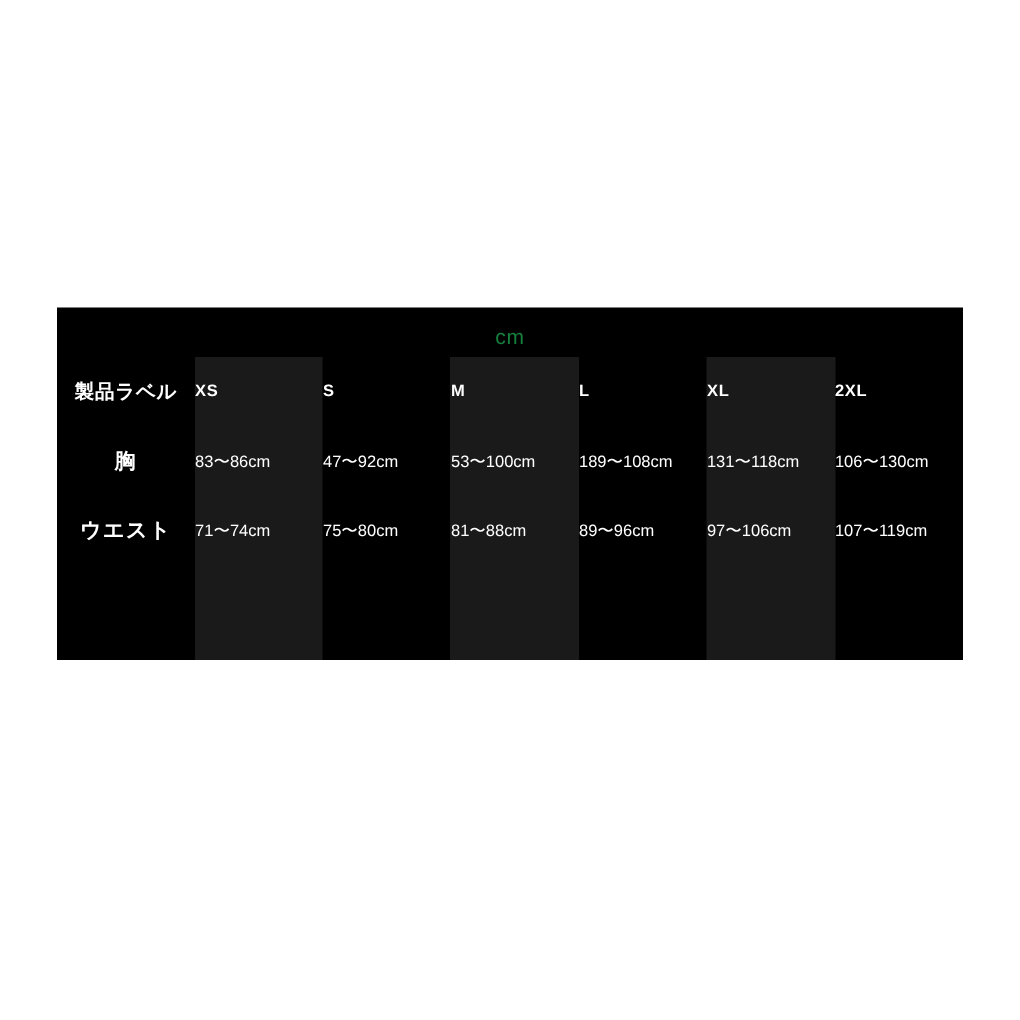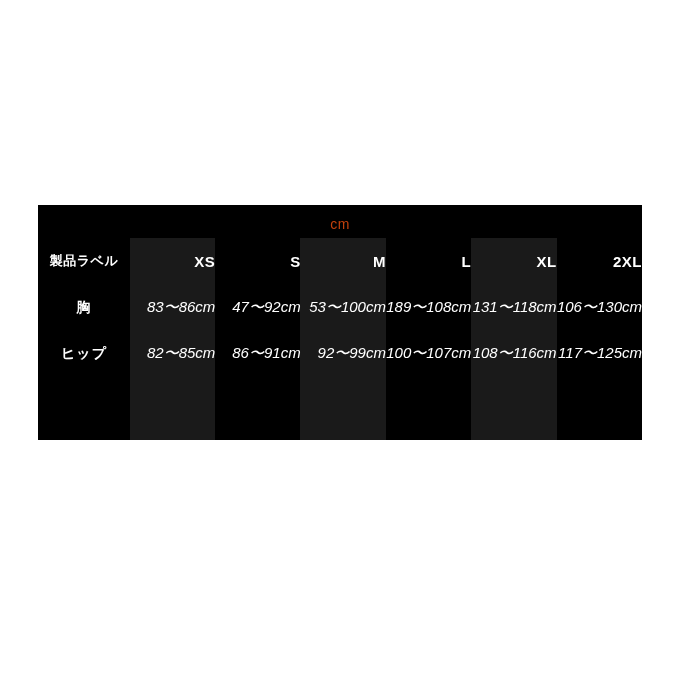--- a/index.html
+++ b/index.html
@@ -25,21 +25,21 @@
     top: 238px;
     width: 512px;
     background: #000000;
   }
   .unit-label {
     position: absolute;
     left: 38px;
     top: 215px;
     width: 604px;
     text-align: center;
-    color: #c2410c;
+    color: #15803d;
     font-size: 14px;
     line-height: 18px;
     letter-spacing: 0.5px;
   }
   
   .black-band {
     position: absolute;
     left: 38px;
     top: 205px;
     width: 604px;
@@ -48,24 +48,24 @@
   }
   table.size-table {
     position: relative;
     border-collapse: collapse;
     width: 604px;
     table-layout: fixed;
   }
   table.size-table th,
   table.size-table td {
     color: #ffffff;
-    font-size: 15px;
+    font-size: 11px;
     padding: 0;
     vertical-align: middle;
-    text-align: right;
+    text-align: left;
     height: 46px;
   }
   col.c-label { width: 92px; }
   col.c-size  { width: 85.3px; }
 
   thead th {
     font-weight: bold;
     font-size: 15px;
     letter-spacing: 0.5px;
     height: 44px;
@@ -81,21 +81,20 @@
     font-weight: bold;
     font-size: 14px;
     line-height: 17px;
     text-align: center;
     letter-spacing: 1px;
   }
   tbody td {
     font-size: 13.5px;
     letter-spacing: 0;
     white-space: nowrap;
-    font-style: italic;
   }
   
   .stripe {
     position: absolute;
     top: 0;
     height: 100%;
     background: rgba(255,255,255,0.10);
     pointer-events: none;
   }
   .stripes-layer {
@@ -142,27 +141,27 @@
         <tr>
           <th class="row-label">胸</th>
           <td>83〜86cm</td>
           <td>47〜92cm</td>
           <td>53〜100cm</td>
           <td>189〜108cm</td>
           <td>131〜118cm</td>
           <td>106〜130cm</td>
         </tr>
         <tr>
-          <th class="row-label">ヒップ</th>
-          <td>82〜85cm</td>
-          <td>86〜91cm</td>
-          <td>92〜99cm</td>
-          <td>100〜107cm</td>
-          <td>108〜116cm</td>
-          <td>117〜125cm</td>
+          <th class="row-label">ウエスト</th>
+          <td>71〜74cm</td>
+          <td>75〜80cm</td>
+          <td>81〜88cm</td>
+          <td>89〜96cm</td>
+          <td>97〜106cm</td>
+          <td>107〜119cm</td>
         </tr>
       </tbody>
     </table>
   </div>
 
   <div class="stripes-layer">
     <div class="stripe" style="left:92px;width:85px;"></div>
     <div class="stripe" style="left:262px;width:86px;"></div>
     <div class="stripe" style="left:433px;width:86px;"></div>
   </div>

